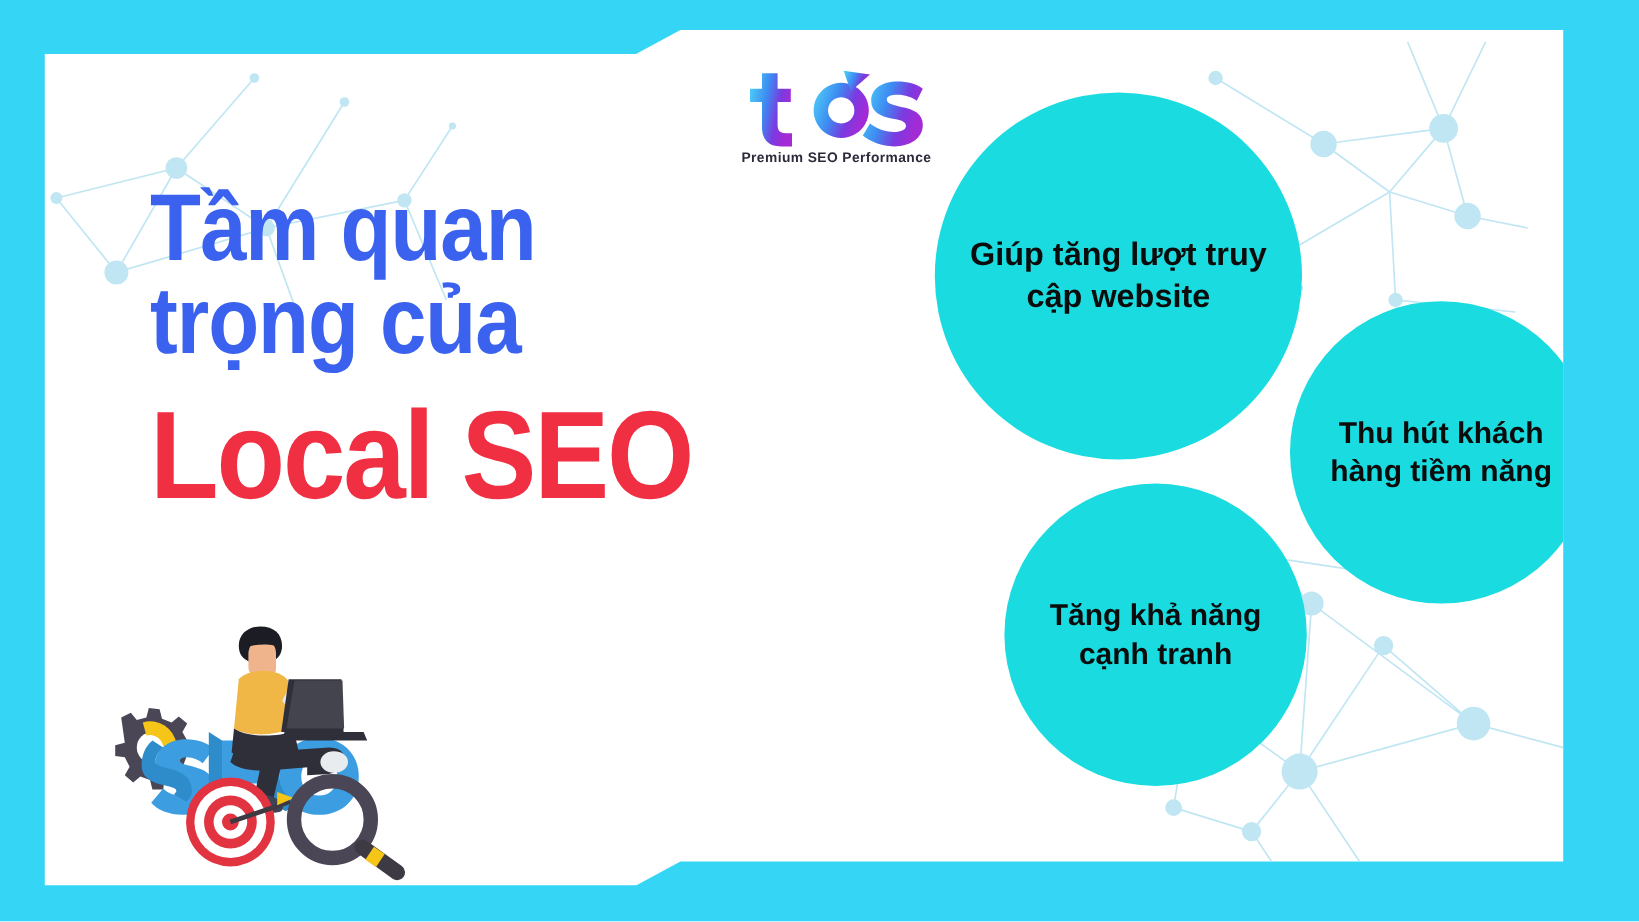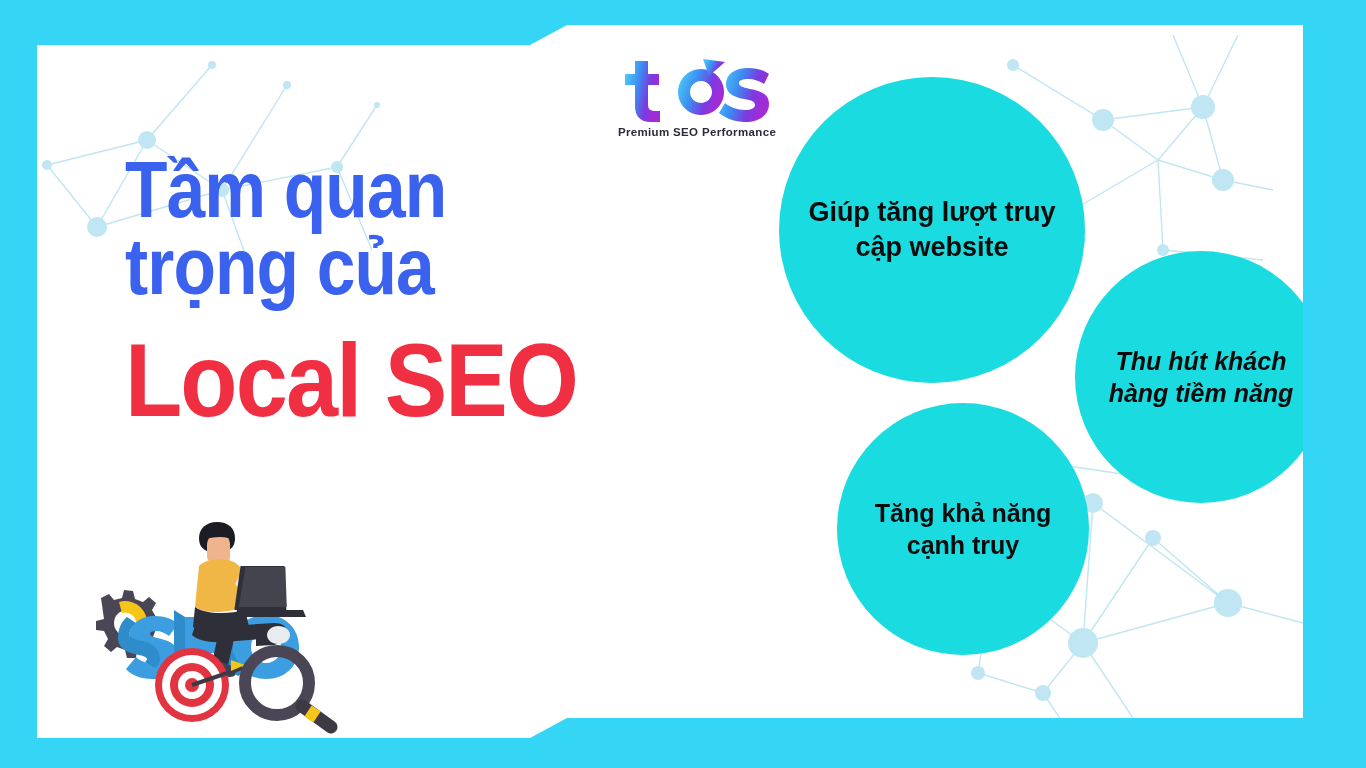--- a/index.html
+++ b/index.html
@@ -120,21 +120,21 @@
     box-sizing: border-box;
   }
   .bubble-text {
     font-size: 27px;
     line-height: 1.28;
     font-weight: 700;
     color: #0c0c0c;
     padding: 0 6px;
   }
   #bubble-traffic     { left: 742px;  top: 52px;  width: 306px; height: 306px; }
-  #bubble-customers   { left: 1038px; top: 226px; width: 252px; height: 252px; font-style: italic; }
+  #bubble-customers   { left: 1038px; top: 226px; width: 252px; height: 252px; }
   #bubble-competition { left: 800px;  top: 378px; width: 252px; height: 252px; }
   #bubble-customers .bubble-text,
   #bubble-competition .bubble-text { font-size: 25px; padding: 0 14px; }
 
   
   #seo-illustration {
     position: absolute;
     left: 22px;
     top: 495px;
     width: 310px;
@@ -225,21 +225,21 @@
       <h1 id="headline-main">Local SEO</h1>
     </div>
 
     <div class="bubble" id="bubble-traffic">
       <span class="bubble-text">Giúp tăng lượt truy cập website</span>
     </div>
     <div class="bubble" id="bubble-customers">
       <span class="bubble-text">Thu hút khách hàng tiềm năng</span>
     </div>
     <div class="bubble" id="bubble-competition">
-      <span class="bubble-text">Tăng khả năng cạnh truy</span>
+      <span class="bubble-text">Tăng khả năng cạnh tranh</span>
     </div>
 
     <svg id="seo-illustration" viewBox="0 0 310 215">
 
       <g>
         <path fill="#4b4655" d="M42 78 l8 -4 l5 6 l8 -2 l2 -8 l9 1 l2 8 l8 3 l6 -5 l7 6 l-4 7 l4 7 l8 1 l0 9 l-8 2 l-3 8 l5 6 l-6 7 l-7 -4 l-8 4 l-1 8 l-9 0 l-2 -8 l-8 -3 l-6 5 l-7 -6 l4 -7 l-4 -8 l-8 -1 l0 -9 l8 -2 z"></path>
         <circle cx="68" cy="103" r="13" fill="#ffffff"></circle>
         <path fill="#f5c518" d="M60 82 a22 22 0 0 1 28 18 l-11 2 a11 11 0 0 0 -14 -9 z"></path>
       </g>
 

